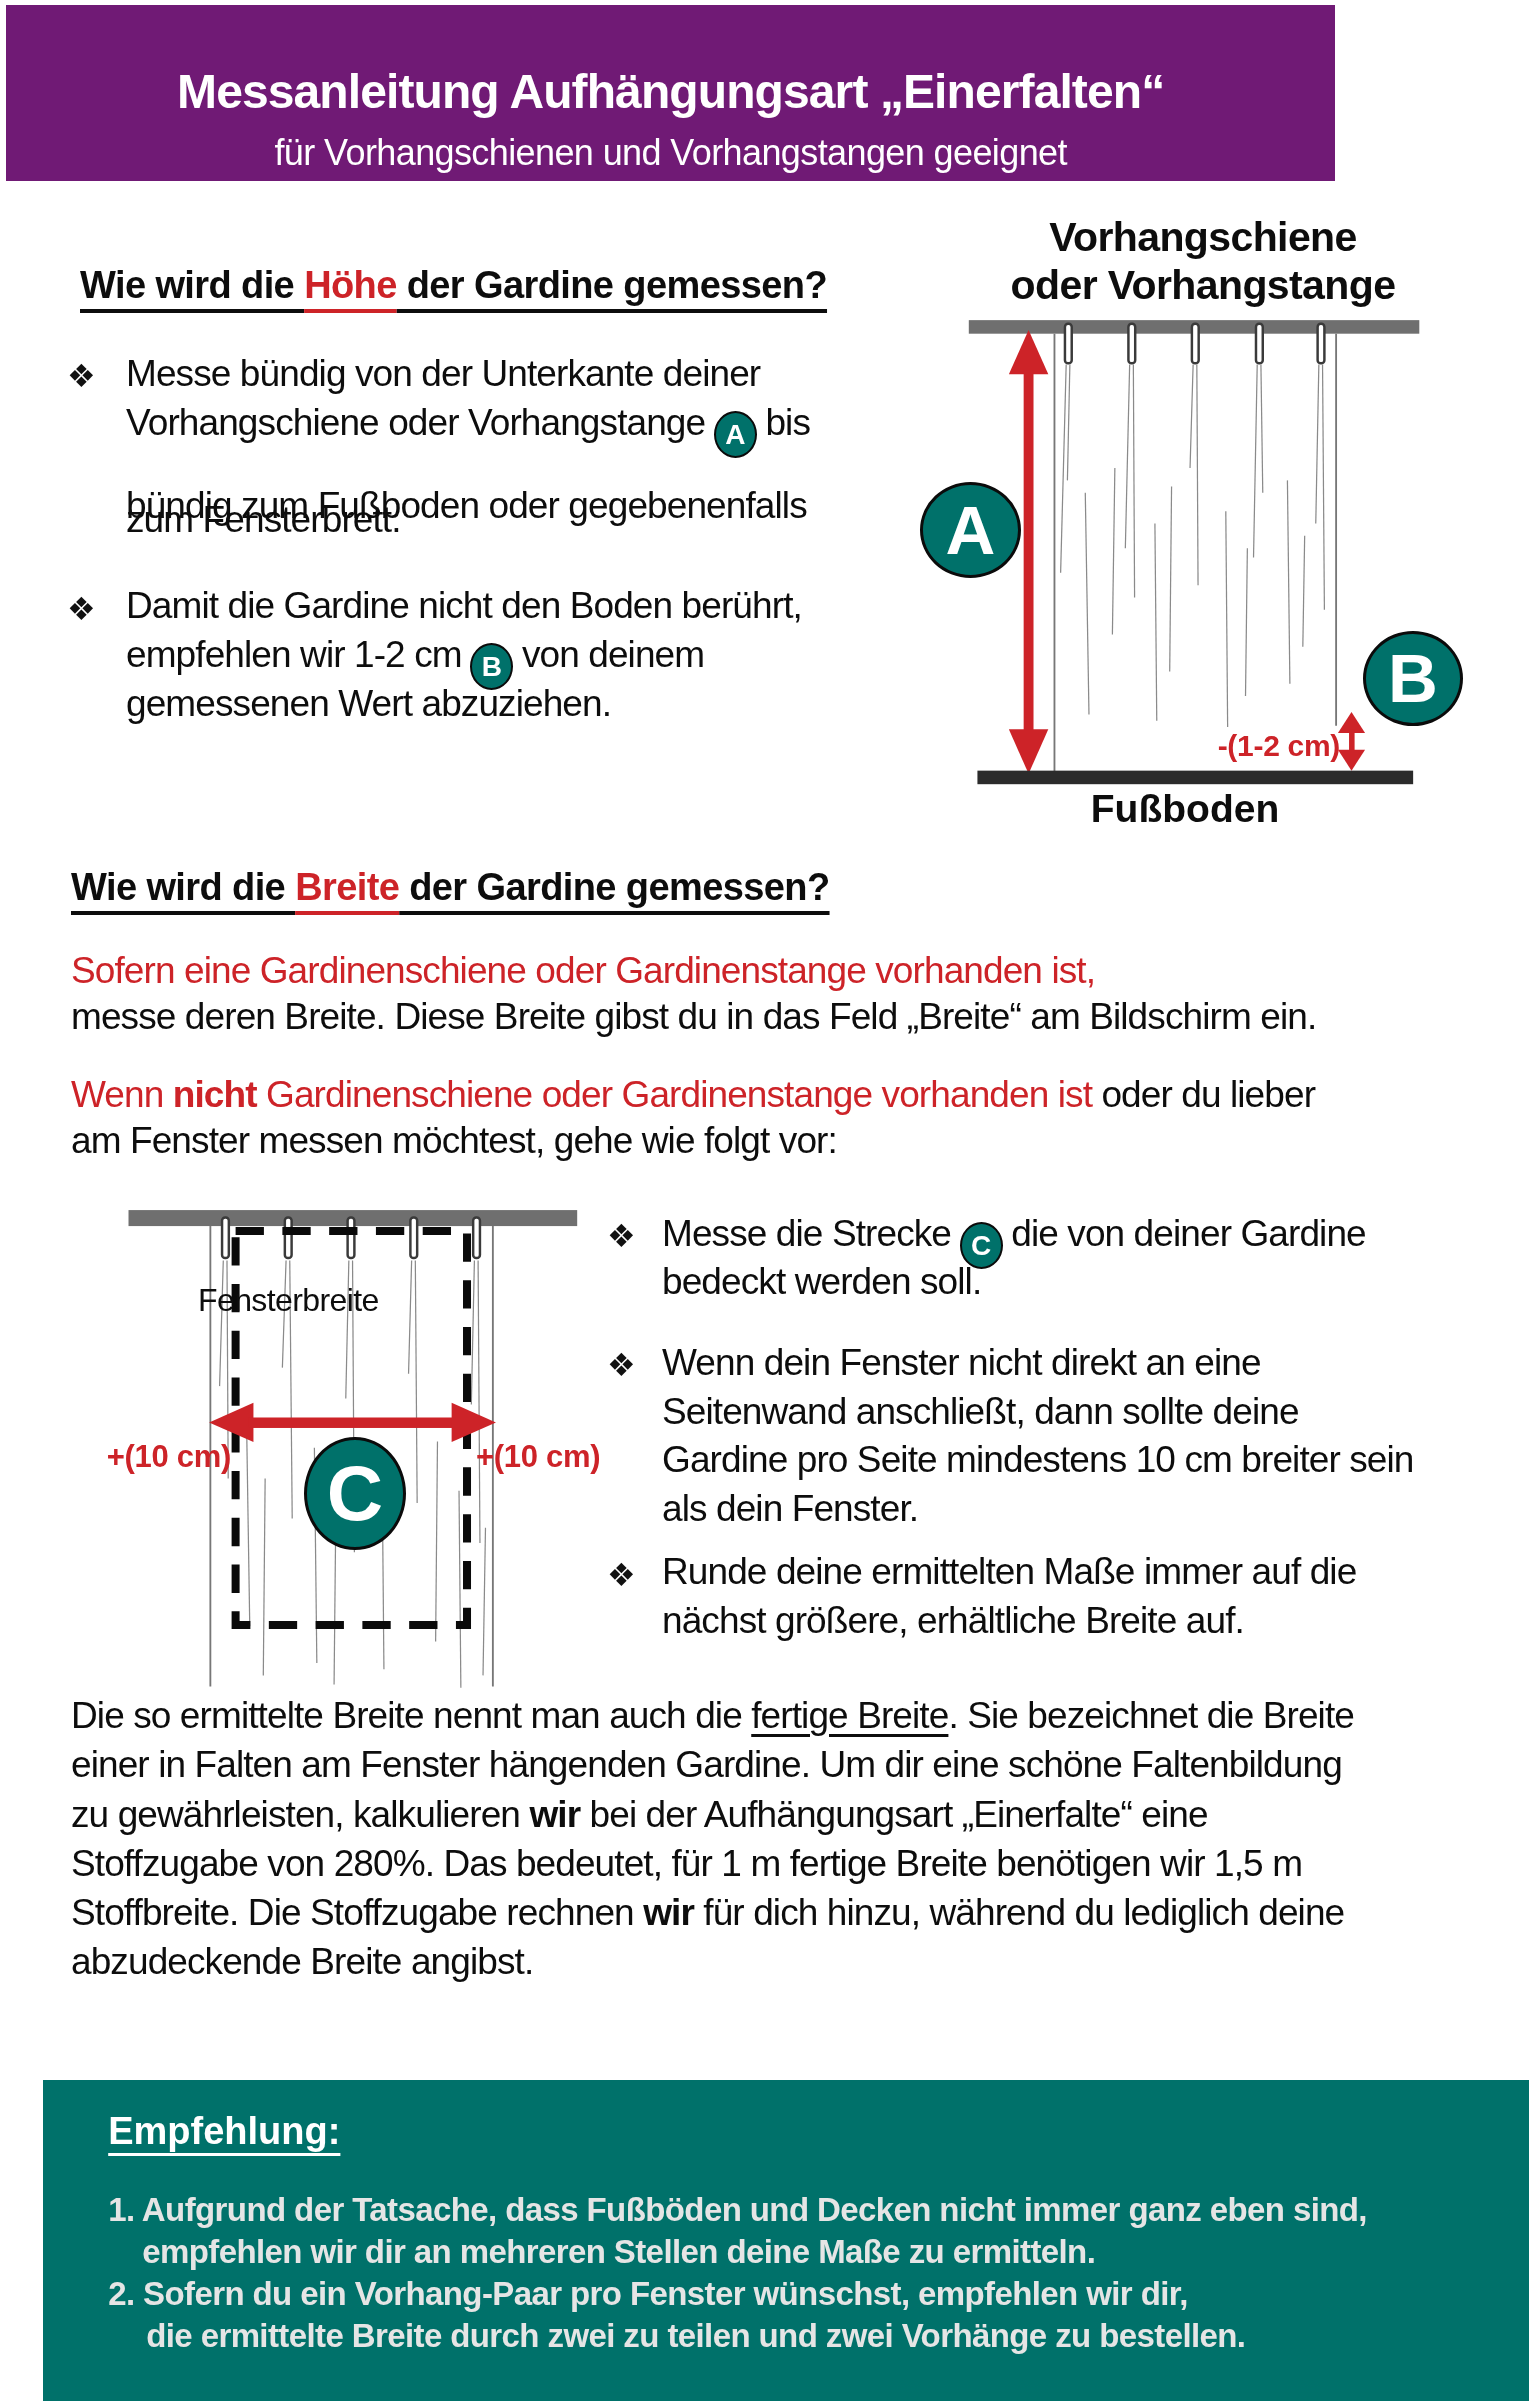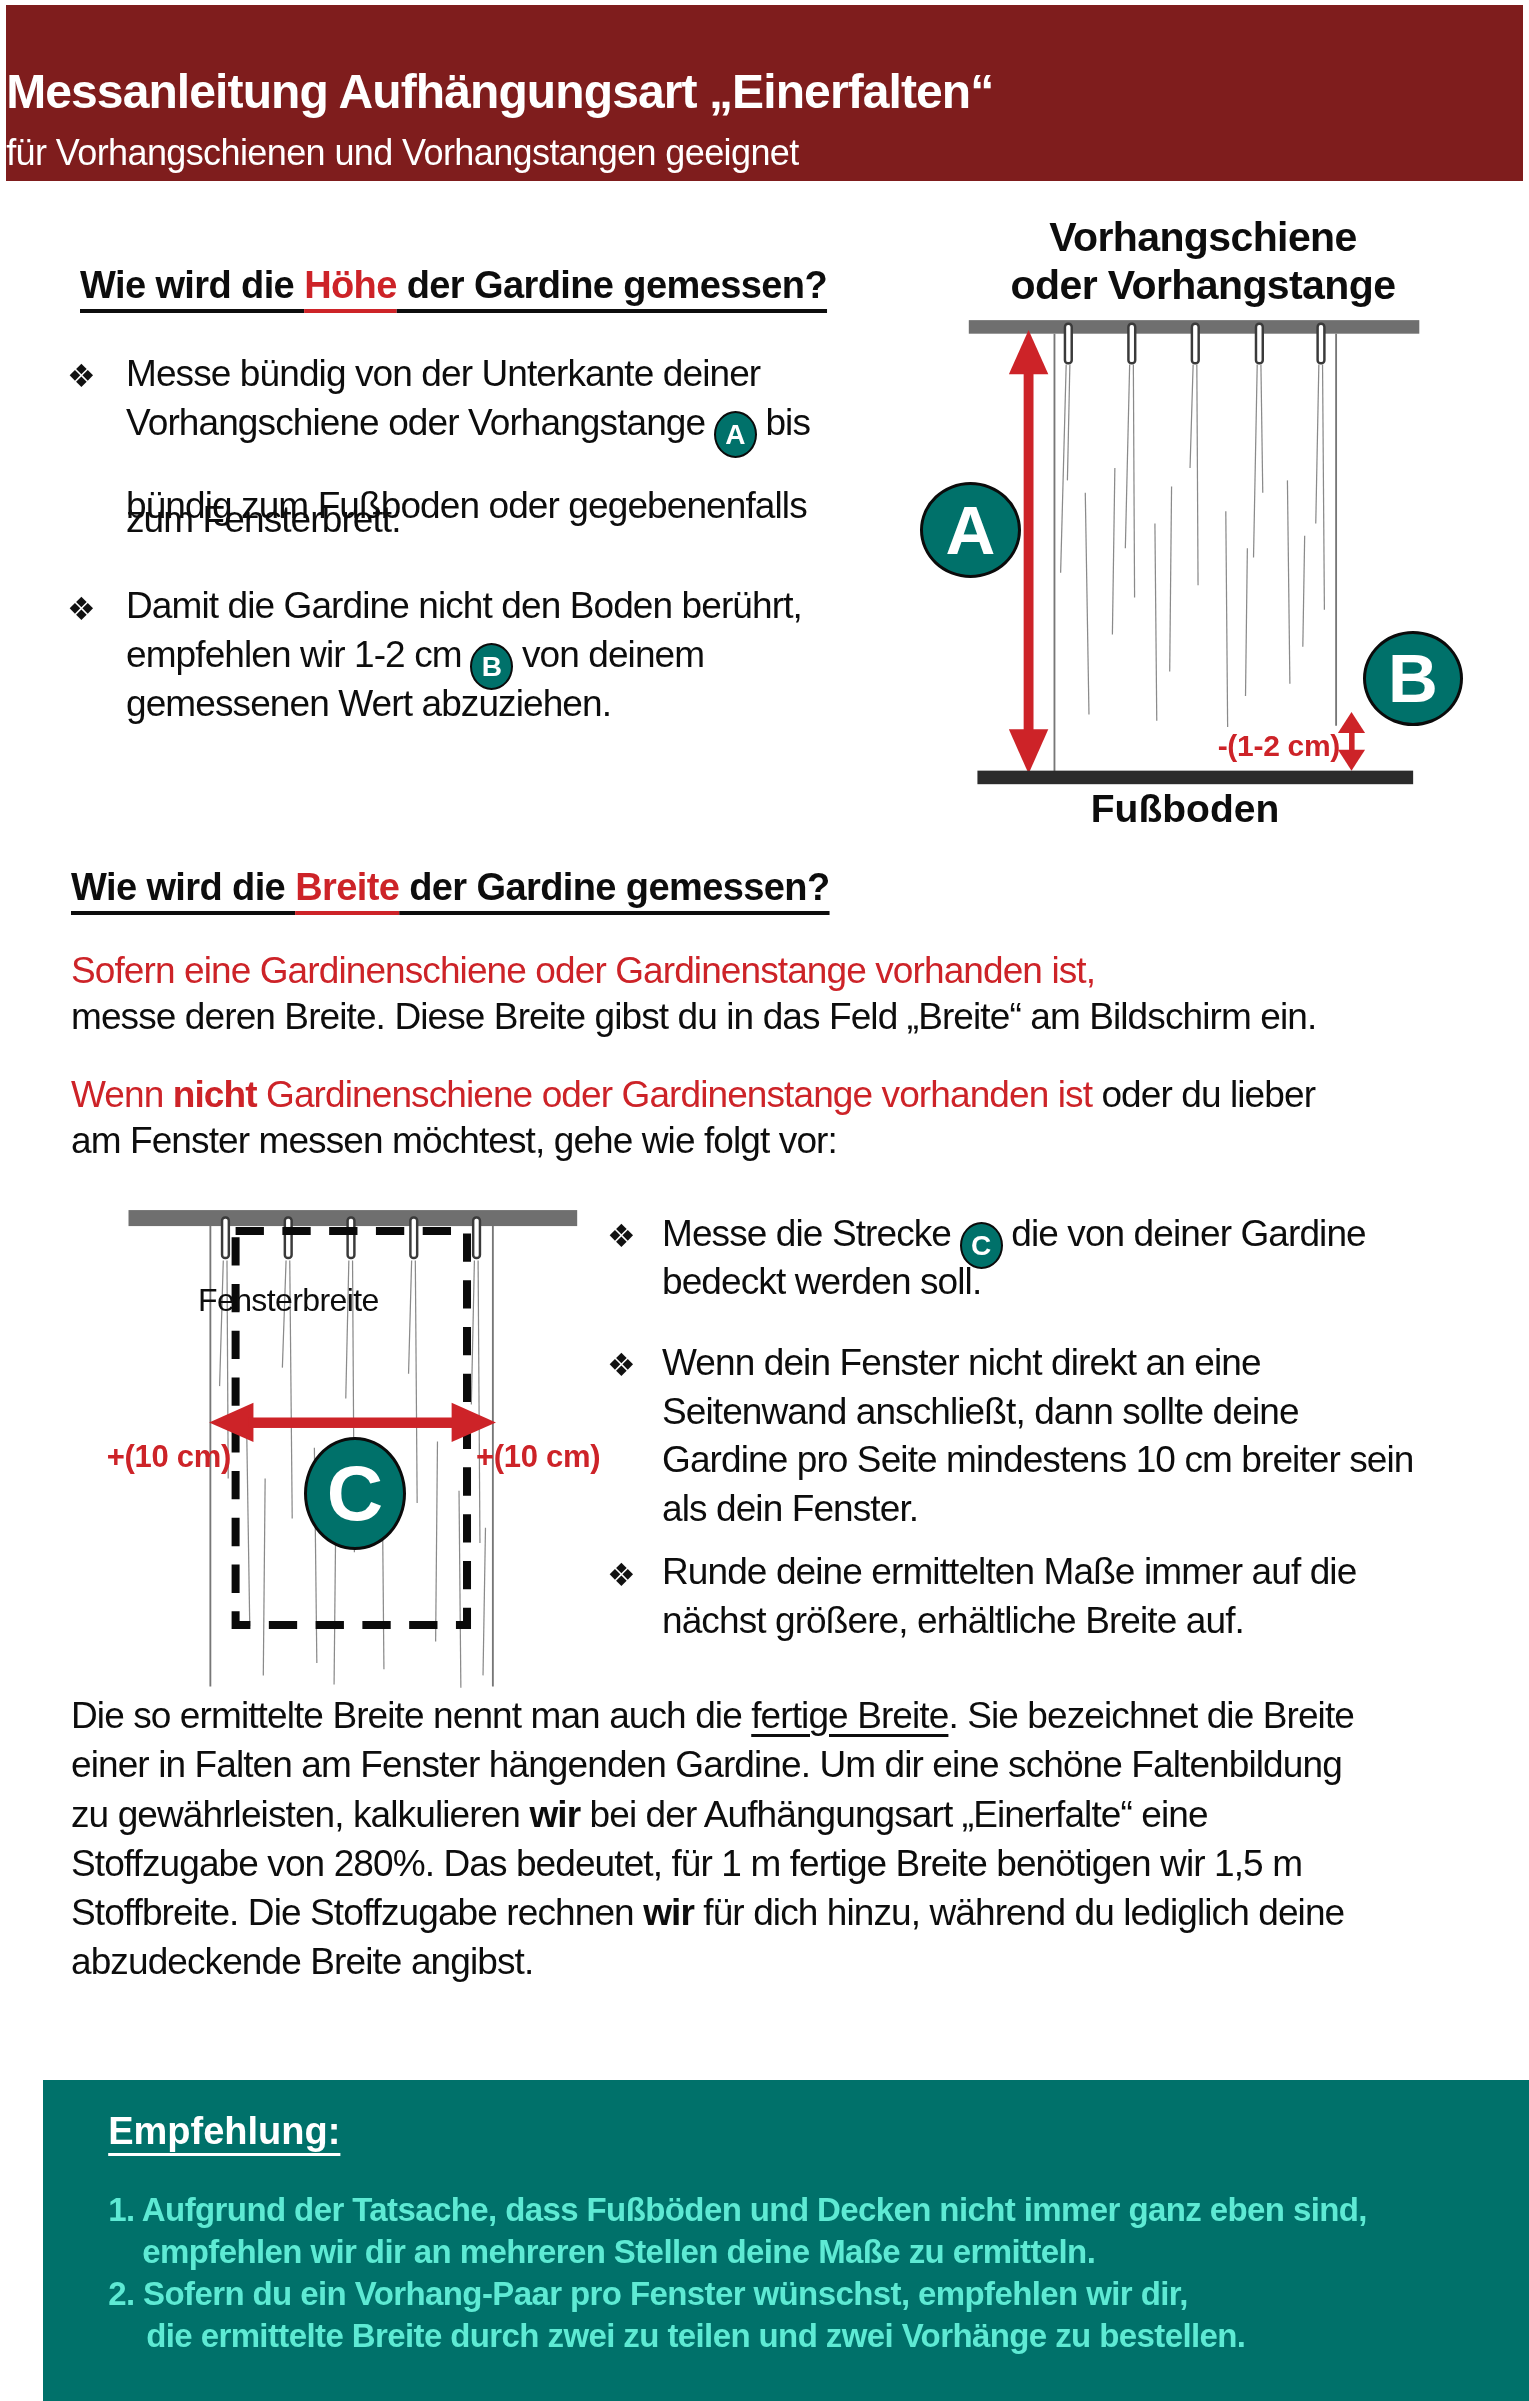--- a/index.html
+++ b/index.html
@@ -3,22 +3,22 @@
 <meta charset="utf-8">
 <style>
   html,body{margin:0;padding:0;}
   body{
     width:1529px;height:2401px;background:#ffffff;position:relative;
     font-family:"Liberation Sans", sans-serif;color:#0d0d0d;overflow:hidden;
   }
   .abs{position:absolute;}
   
   .banner{
-    position:absolute;left:6.2px;top:5px;width:1517px;height:176px;
-    background:#7f1d1d;color:#ffffff;text-align:left;
+    position:absolute;left:6.2px;top:5px;width:1329px;height:176px;
+    background:#701a75;color:#ffffff;text-align:center;
   }
   .banner .title{position:absolute;top:59px;left:0;width:100%;
     font-size:48px;font-weight:bold;letter-spacing:-0.9px;}
   .banner .subtitle{position:absolute;top:127px;left:0;width:100%;
     font-size:36px;letter-spacing:-0.6px;}
   .footerbox{
     position:absolute;left:6.2px;top:2080px;width:1517px;height:360px;
     background:#00716A;color:#ffffff;margin-left:37px;
   }
   
@@ -42,21 +42,21 @@
     align-items:center;justify-content:center;font-weight:bold;letter-spacing:0;
   }
   
   .diag-title{font-size:41px;font-weight:bold;letter-spacing:-0.6px;text-align:center;}
   .floor-label{font-size:39px;font-weight:bold;text-align:center;}
   .window-label{font-size:32px;letter-spacing:-0.6px;text-align:left;}
   .red-note{font-size:30px;font-weight:bold;color:#CD2328;letter-spacing:-0.3px;white-space:nowrap;}
   
   .f-heading{font-size:38px;font-weight:bold;color:#fff;
     text-decoration:underline;text-decoration-thickness:3.1px;text-underline-offset:8.6px;white-space:nowrap;}
-  .f-line{font-size:33px;font-weight:bold;color:#5eead4;letter-spacing:-0.6px;white-space:nowrap;}
+  .f-line{font-size:33px;font-weight:bold;color:#e5e5e5;letter-spacing:-0.6px;white-space:nowrap;}
 </style>
 </head>
 <body>
 
 <div>
 
   <header class="banner">
     <div class="title">Messanleitung Aufhängungsart „Einerfalten“</div>
     <div class="subtitle">für Vorhangschienen und Vorhangstangen geeignet</div>
   </header>

